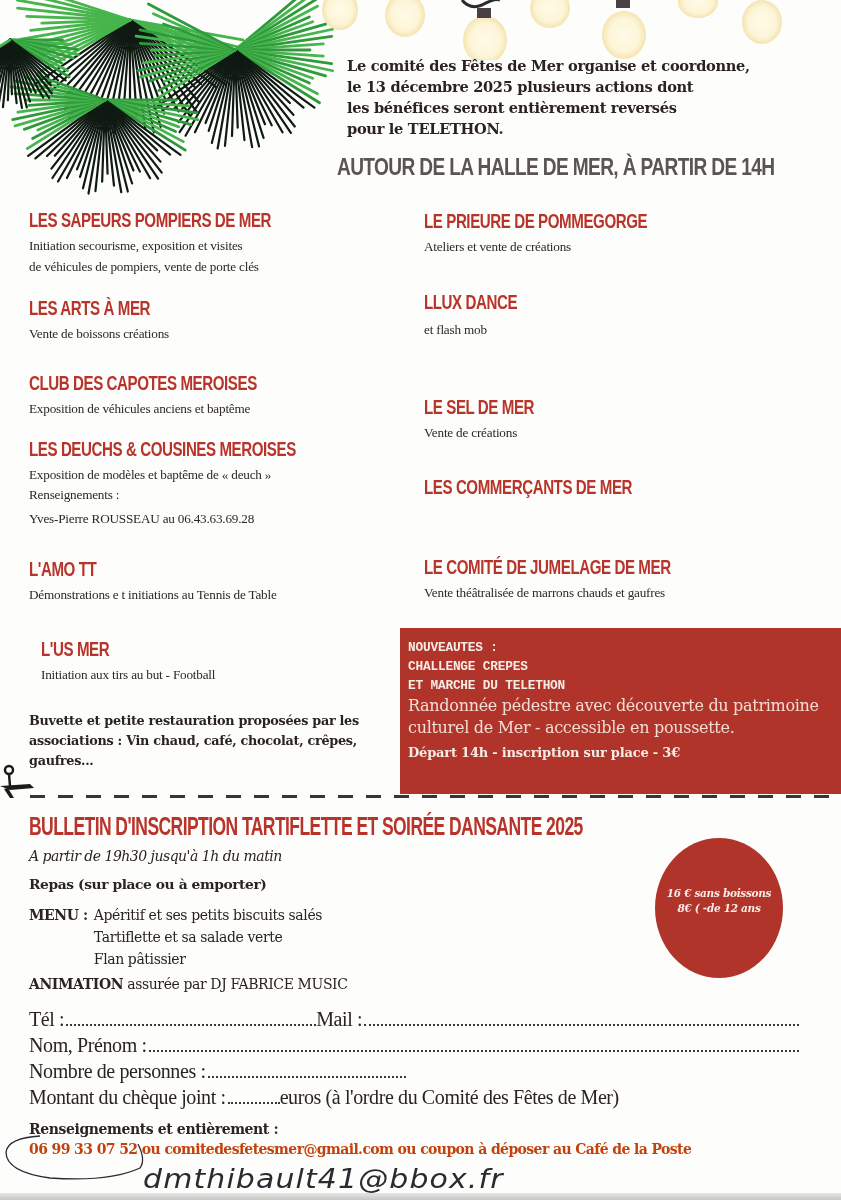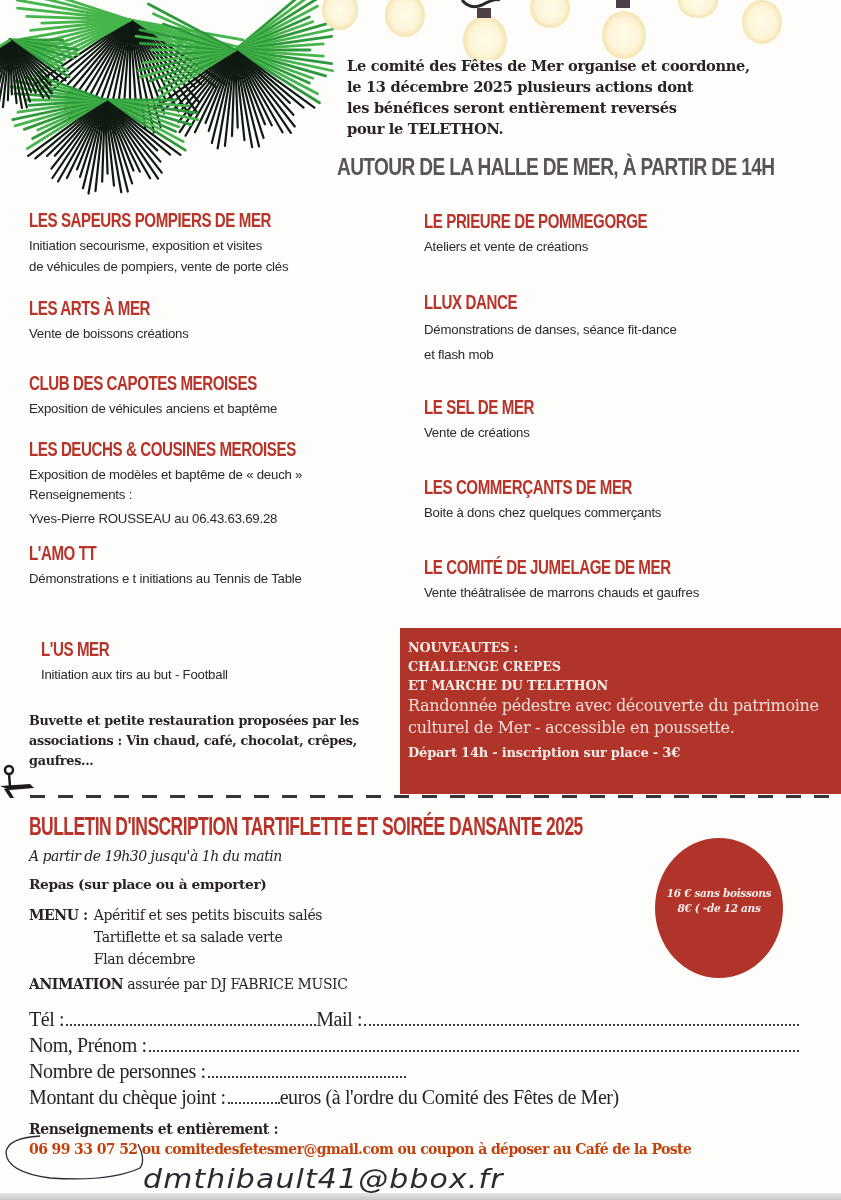--- a/index.html
+++ b/index.html
@@ -23,38 +23,38 @@
       white-space: nowrap; width: 590px;
     }
 
     .act { position: absolute; }
     .act-title {
       font-family: "Liberation Sans", sans-serif; font-weight: bold; font-size: 21px;
       color: #b8332a; letter-spacing: -0.6px; white-space: nowrap;
       transform: scaleX(0.72); transform-origin: left top; display: block; height: 27px;
     }
     .act-desc {
-      font-family: Liberation Sans, sans-serif; font-size: 13.2px; line-height: 21px;
+      font-family: Liberation Serif, serif; font-size: 13.2px; line-height: 21px;
       color: #2e2727; white-space: nowrap; letter-spacing: -0.2px;
     }
     .act-desc span { display: block; }
 
     .buvette {
       position: absolute; left: 29px; top: 711px; width: 370px;
       font-family: "DejaVu Serif", serif; font-weight: bold; font-size: 12.8px; line-height: 20px;
       color: #2a2322; letter-spacing: -0.3px;
     }
     .buvette span { display: block; white-space: nowrap; }
 
     .news {
       position: absolute; left: 400px; top: 628px; width: 441px; height: 166px;
       background: #b1342a; padding: 10px 8px;
       color: #f6ece6; font-family: "DejaVu Serif", serif;
     }
-    .news .nt { font-weight: bold; font-size: 12.8px; line-height: 19px; display: block; letter-spacing: -0.2px; white-space: nowrap; }
+    .news .nt { font-weight: bold; font-size: 12.8px; line-height: 19px; display: block; letter-spacing: -0.2px; white-space: nowrap; font-family: Liberation Mono, monospace; }
     .news .nd { font-size: 16px; line-height: 22px; display: block; color: #f2ddd5; letter-spacing: -0.3px; white-space: nowrap; }
     .news .nf { font-weight: bold; font-size: 13px; display: block; margin-top: 6px; letter-spacing: -0.2px; white-space: nowrap; }
 
     .cut-line {
       position: absolute; left: 30px; top: 795px; width: 811px; height: 3px;
       background-image: linear-gradient(to right, #3a3434 0 15px, transparent 15px 28px);
       background-size: 28px 3px;
     }
     .scissors { position: absolute; left: 0px; top: 764px; width: 36px; height: 36px; }
 
@@ -365,21 +365,21 @@
   </div>
 </div>
 <div class="act" style="left:29px; top:437px;">
   <span class="act-title">LES DEUCHS &amp; COUSINES MEROISES</span>
   <div class="act-desc">
     <span>Exposition de modèles et baptême de « deuch »</span>
     <span style="line-height:19px">Renseignements :</span>
     <span style="margin-top:4px">Yves-Pierre ROUSSEAU au 06.43.63.69.28</span>
   </div>
 </div>
-<div class="act" style="left:29px; top:541px;">
+<div class="act" style="left:29px; top:557px;">
   <span class="act-title">L'AMO TT</span>
   <div class="act-desc">
     <span>Démonstrations e t initiations au Tennis de Table</span>
   </div>
 </div>
 <div class="act" style="left:29px; top:637px;margin-left:12px;">
   <span class="act-title">L'US MER</span>
   <div class="act-desc">
     <span>Initiation aux tirs au but - Football</span>
   </div>
@@ -387,35 +387,31 @@
 
 <div class="act" style="left:424px; top:209px;">
   <span class="act-title">LE PRIEURE DE POMMEGORGE</span>
   <div class="act-desc">
     <span>Ateliers et vente de créations</span>
   </div>
 </div>
 <div class="act" style="left:424px; top:290px;">
   <span class="act-title">LLUX DANCE</span>
   <div class="act-desc" style="line-height:25px">
-    <span>Démonstrations de danses, séance fit-dance</span>
     <span>et flash mob</span>
   </div>
 </div>
 <div class="act" style="left:424px; top:395px;">
   <span class="act-title">LE SEL DE MER</span>
   <div class="act-desc">
     <span>Vente de créations</span>
   </div>
 </div>
 <div class="act" style="left:424px; top:475px;">
   <span class="act-title">LES COMMERÇANTS DE MER</span>
-  <div class="act-desc">
-    <span>Boite à dons chez quelques commerçants</span>
-  </div>
 </div>
 <div class="act" style="left:424px; top:555px;">
   <span class="act-title">LE COMITÉ DE JUMELAGE DE MER</span>
   <div class="act-desc">
     <span>Vente théâtralisée de marrons chauds et gaufres</span>
   </div>
 </div>
 
 <div class="buvette">
   <span>Buvette et petite restauration proposées par les</span>
@@ -442,21 +438,21 @@
 
 <div class="bulletin-title">BULLETIN D'INSCRIPTION TARTIFLETTE ET SOIRÉE DANSANTE 2025</div>
 <div class="b-time">A partir de 19h30 jusqu'à 1h du matin</div>
 <div class="b-repas">Repas (sur place ou à emporter)</div>
 <div class="b-menu">
   <div class="row">
     <span class="lbl">MENU :</span>
     <div class="items">
       <span>Apéritif et ses petits biscuits salés</span>
       <span>Tartiflette et sa salade verte</span>
-      <span>Flan décembre</span>
+      <span>Flan pâtissier</span>
     </div>
   </div>
 </div>
 <div class="b-anim">
   <b>ANIMATION</b><span> assurée par DJ FABRICE MUSIC</span>
 </div>
 
 <div class="price-circle">
   <span>16 € sans boissons</span>
   <span>8€ ( -de 12 ans</span>

